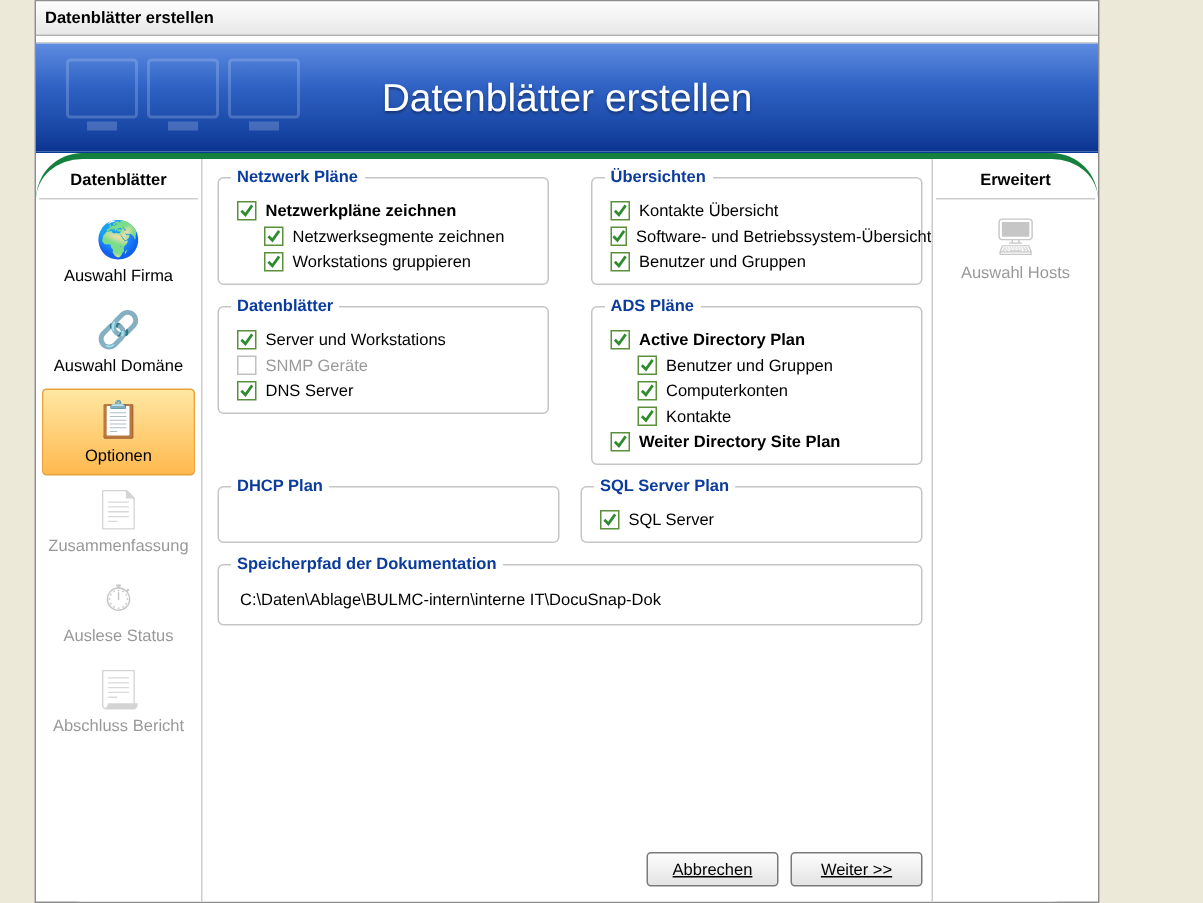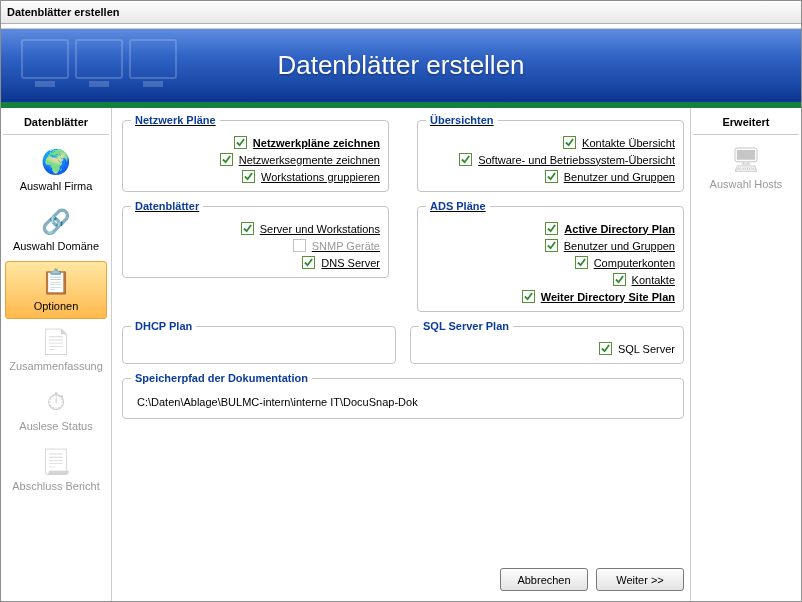--- a/index.html
+++ b/index.html
@@ -4,27 +4,28 @@
 <style>
   html, body {
     margin: 0;
     padding: 0;
     font-family: Tahoma, Arial, sans-serif;
     font-size: 11px;
     background: #ece9d8;
     color: #000;
   }
   .window {
-    width: 802px;
+    width: 710px;
     height: 602px;
     box-sizing: border-box;
     border: 1px solid #8e8e8e;
     background: #fff;
     display: flex;
     flex-direction: column;
+    margin-left: 23px;
   }
   .titlebar {
     height: 22px;
     background: linear-gradient(to bottom, #fdfdfd, #e8e8e8);
     border-bottom: 1px solid #b0b0b0;
     padding: 0 6px;
     display: flex;
     align-items: center;
     font-weight: bold;
     font-size: 11px;
@@ -69,23 +70,24 @@
   }
   .banner h1 {
     margin:0;
     font-weight: normal;
     font-size: 26px;
     text-shadow: 0 1px 2px rgba(0,0,0,0.4);
   }
   .body-area {
     flex:1;
     display:flex;
-    border-top: 6px solid #15803d;
+    border-top: 4px solid #15803d;
     background:#fff;
     min-height:0;
+    border-radius:31px;
   }
   .sidepanel {
     width: 106px;
     border-right:1px solid #ccc;
     padding:4px 2px;
     display:flex;
     flex-direction:column;
     align-items:stretch;
   }
   .side-header {
@@ -124,42 +126,40 @@
     flex:1;
     padding:6px 6px 6px 10px;
     display:flex;
     flex-direction:column;
     min-width:0;
     overflow:hidden;
   }
   .groups-row {
     display:flex;
     gap:28px;
-    text-decoration:underline;
   }
   fieldset.group {
     border:1px solid #c5c5c5;
     border-radius:4px;
     margin:0 0 8px 0;
     padding:8px 8px 6px 8px;
     min-width:0;
   }
   fieldset.group > legend {
     color:#0b3c9b;
     font-weight:bold;
     padding:0 4px;
     font-size:11px;
   }
   .chk-line {
     display:flex;
     align-items:center;
     gap:6px;
     padding:2px 0 2px 4px;
     white-space:nowrap;
-    justify-content:flex-end;
   }
   .chk-line.bold { font-weight:bold; }
   .chk-line.indent { padding-left:22px; font-weight:normal; }
   .chk {
     width:13px;height:13px;
     border:1px solid #5c8f3a;
     background:#fff;
     display:inline-flex;
     align-items:center;justify-content:center;
     box-sizing:border-box;
@@ -183,20 +183,21 @@
     padding:8px 0 4px 0;
   }
   button.win {
     min-width:88px;
     height:23px;
     background:linear-gradient(to bottom,#fdfdfd,#e3e3e3);
     border:1px solid #7a7a7a;
     border-radius:3px;
     font-size:11px;
     cursor:pointer;
+    text-decoration:underline;
   }
   .rightpanel{
     width:106px;
     border-left:1px solid #ccc;
     padding:4px 2px;
   }
   .col {flex:1; min-width:0;}
   .row3 {display:flex; gap:14px;}
   .row3 > fieldset{flex:1;}
 </style>

